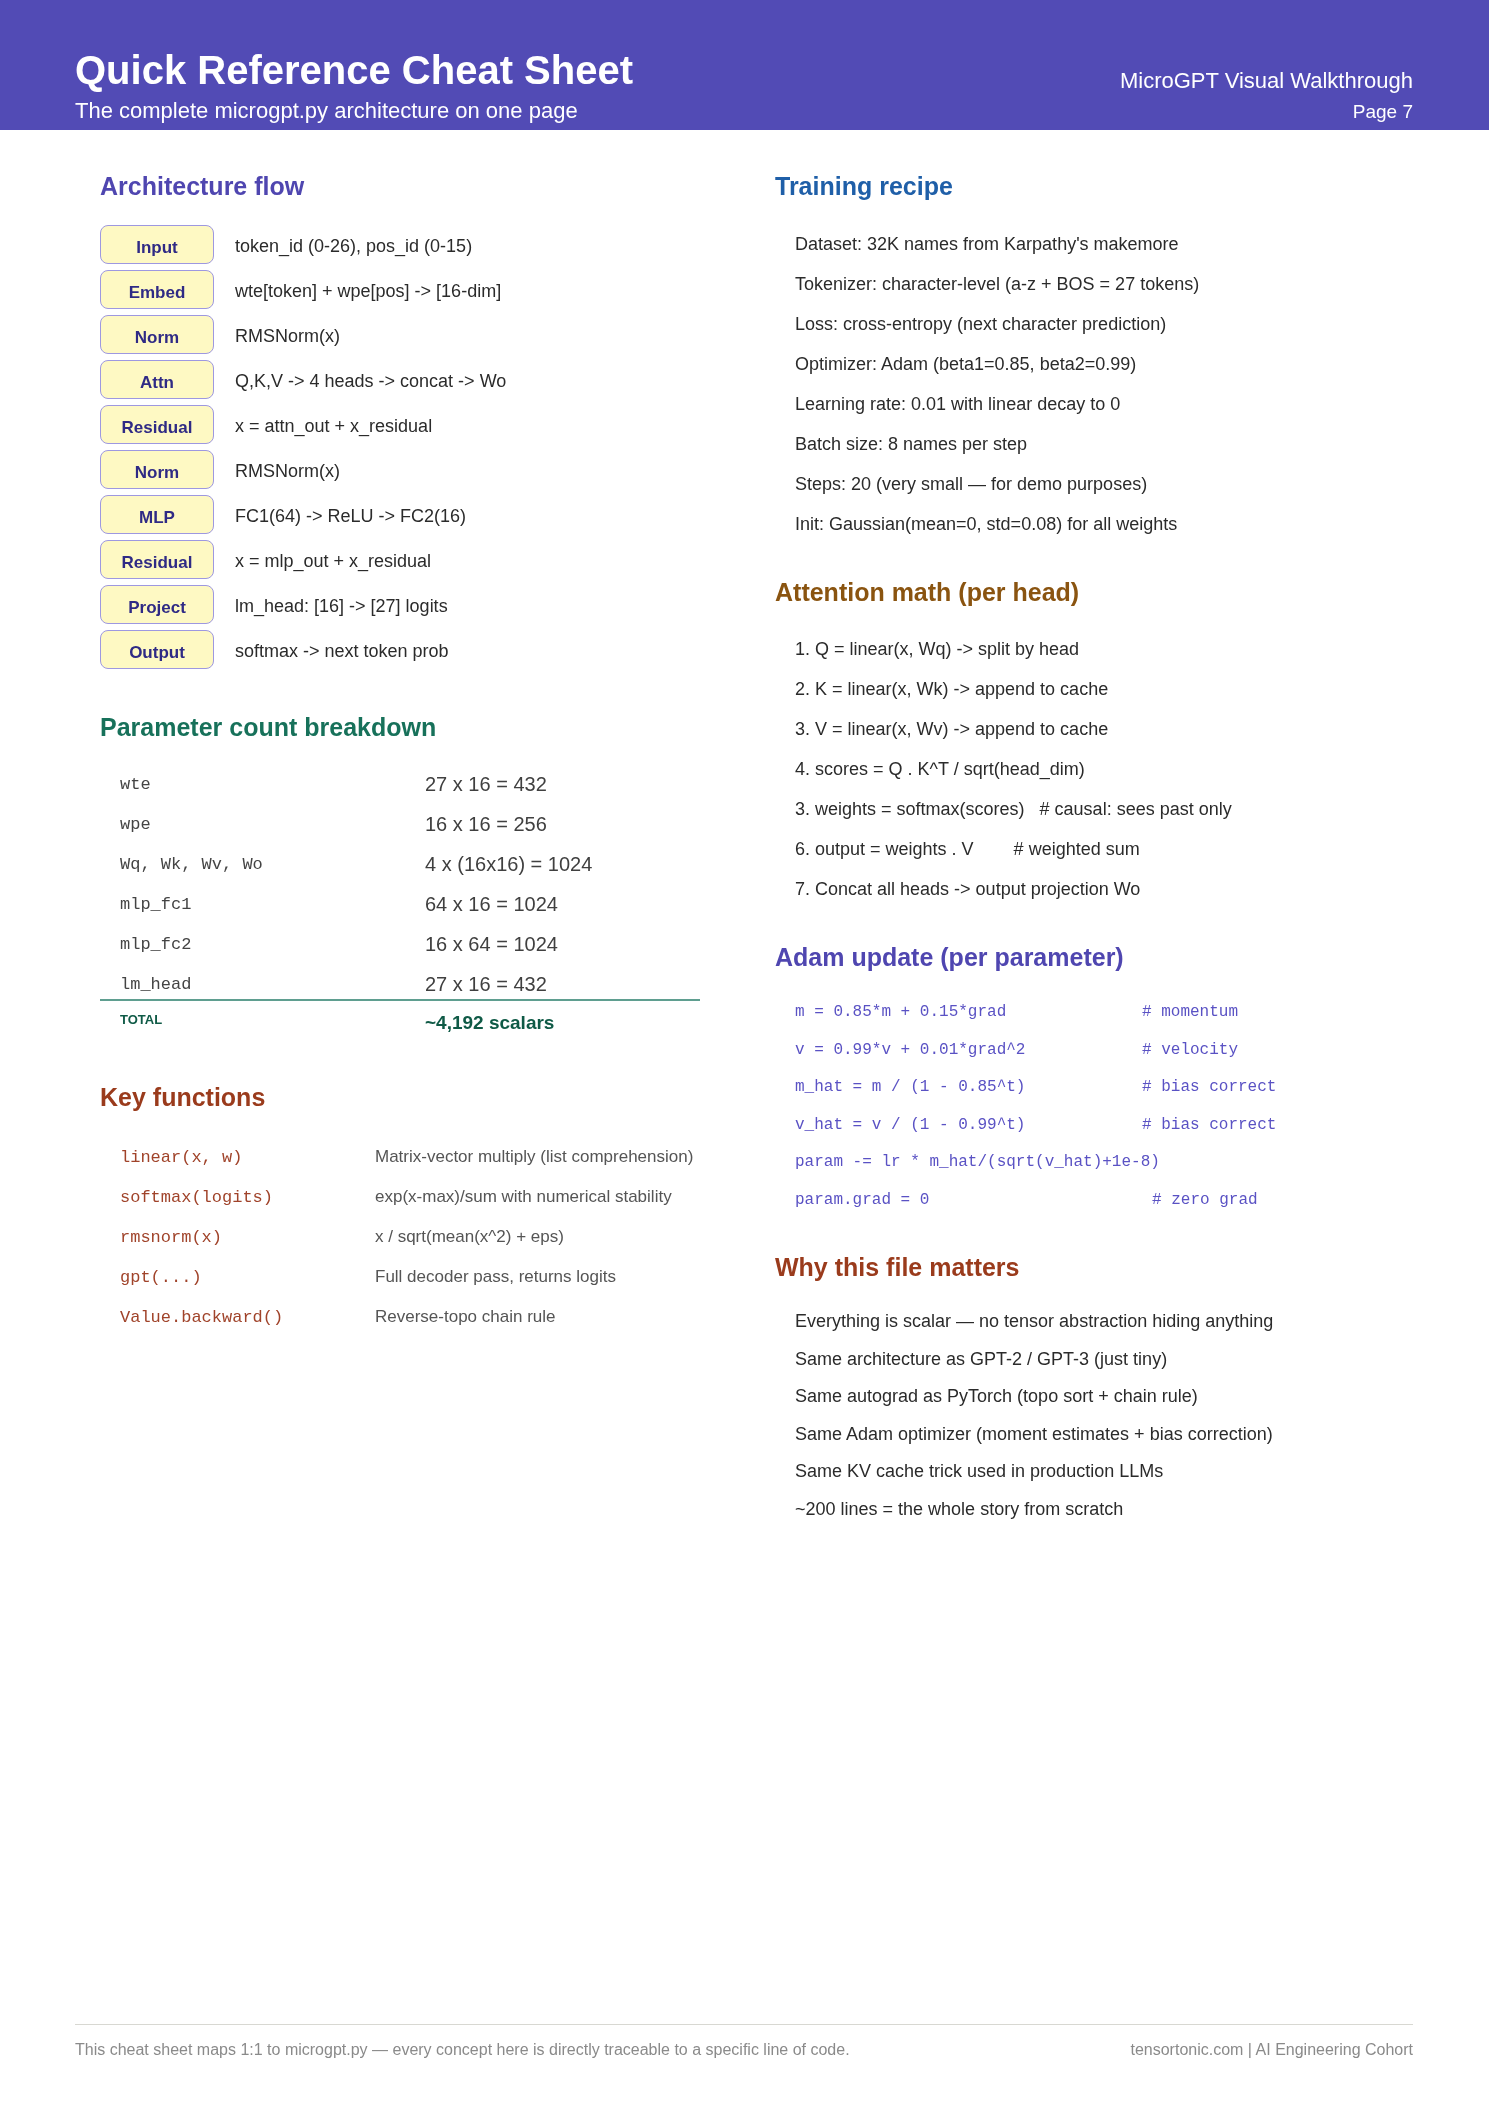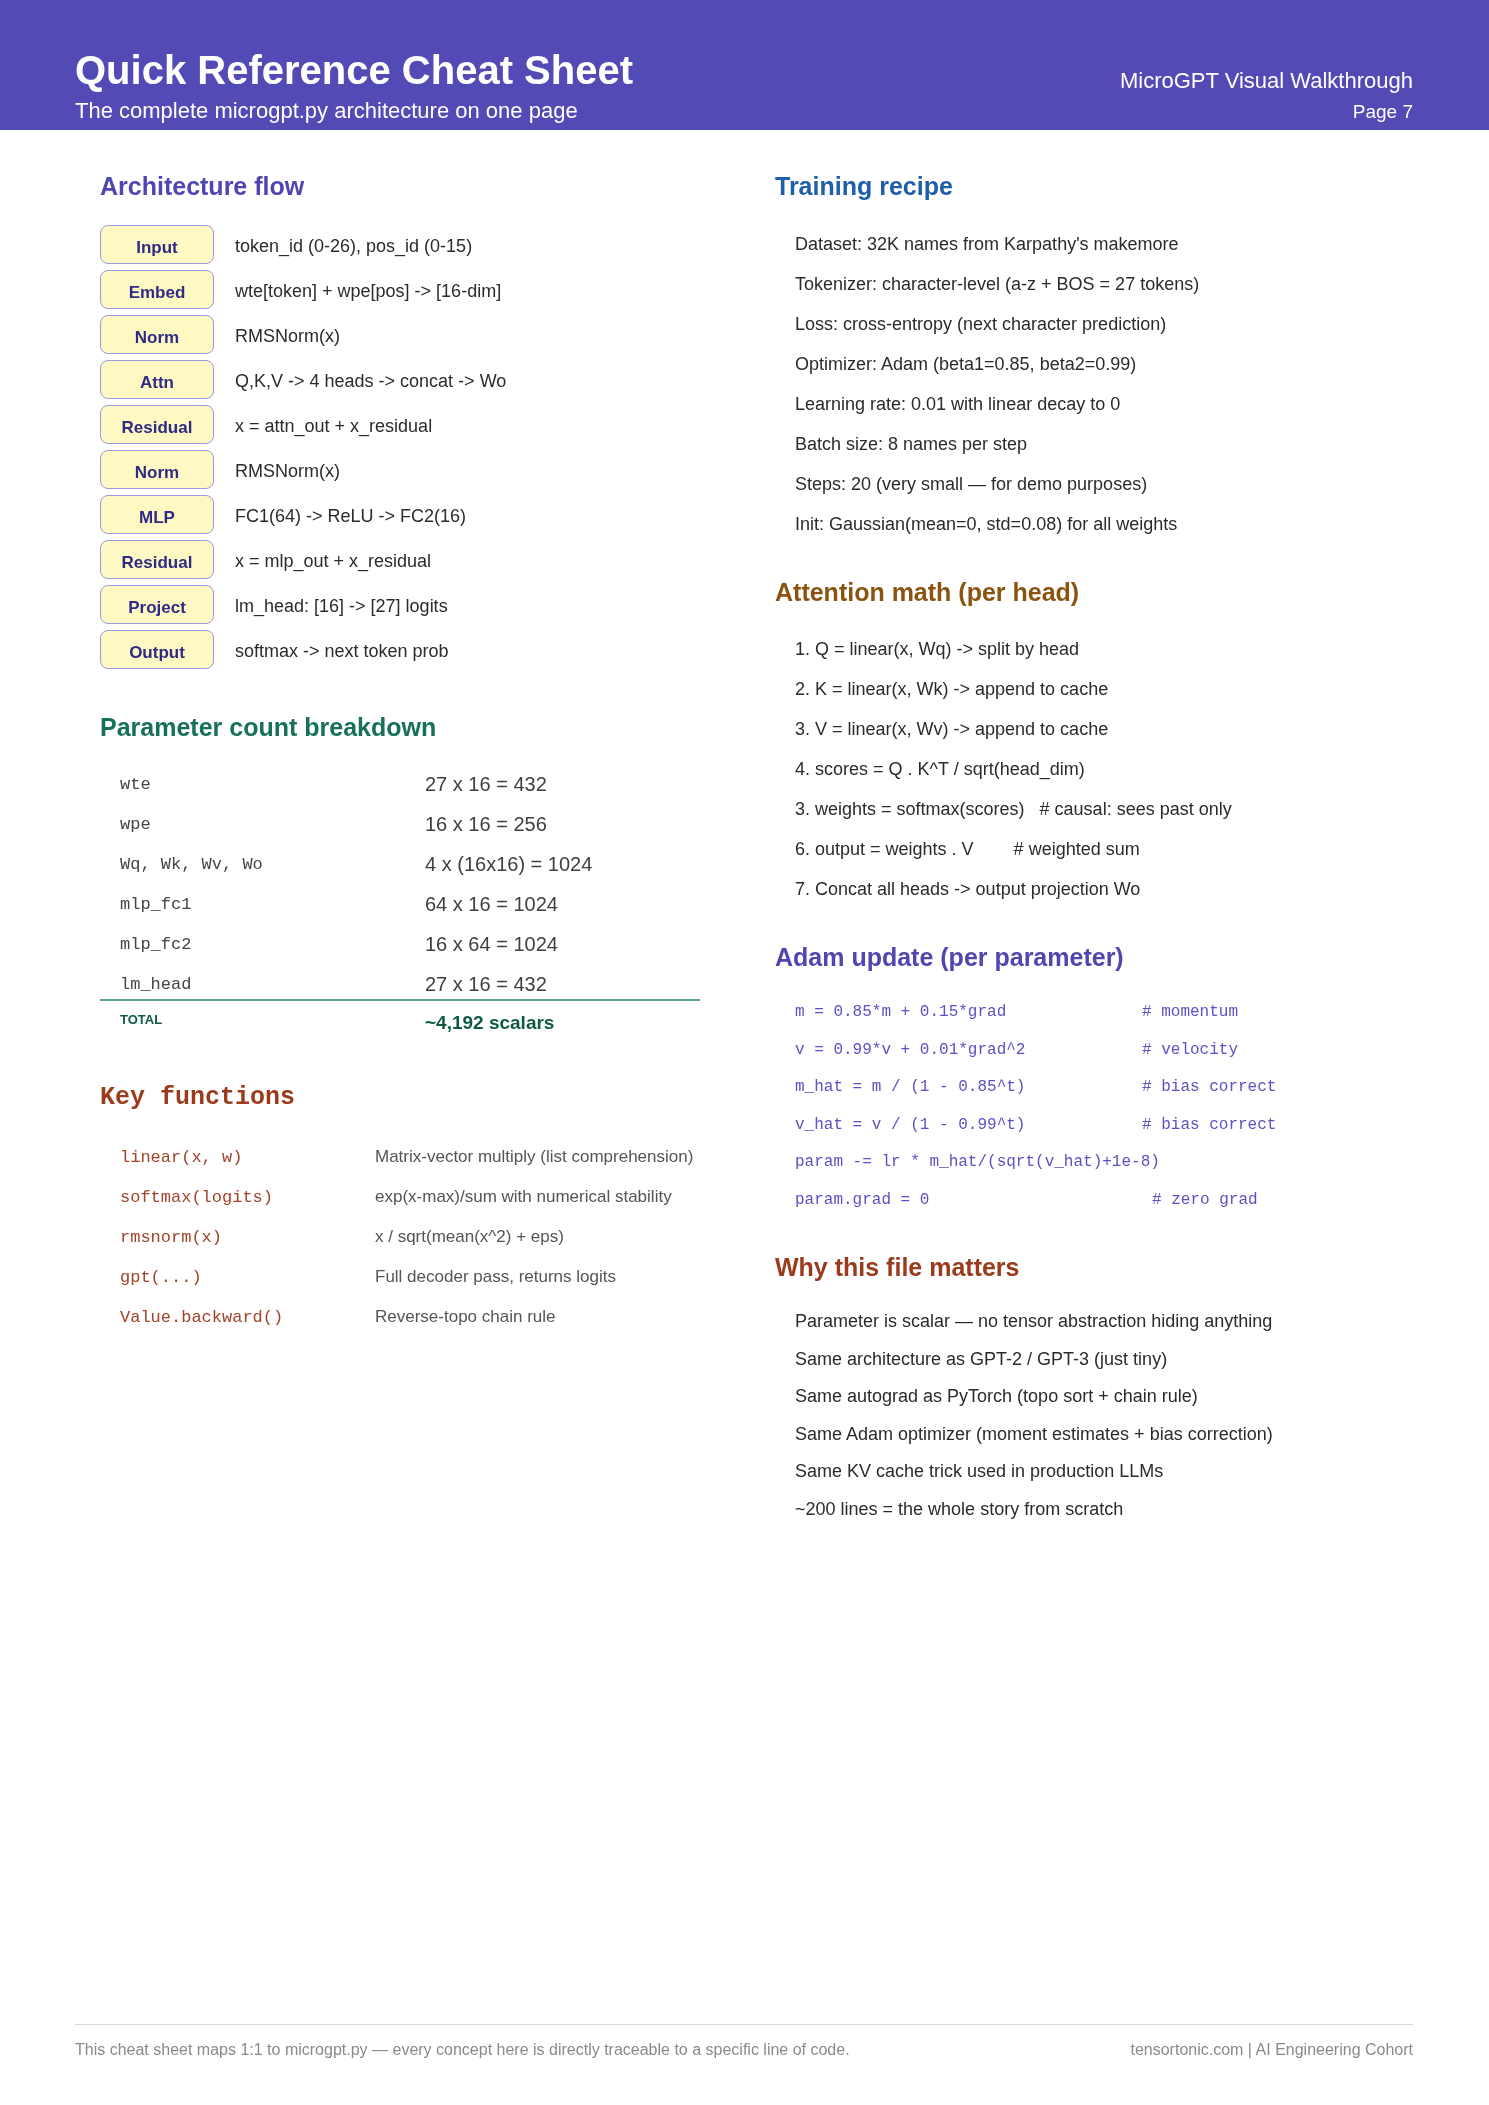--- a/index.html
+++ b/index.html
@@ -28,21 +28,21 @@
   .h-page {
     position:absolute; right:76px; top:102px;
     font-size:19px; color:#ffffff; line-height:1; text-align:right;
   }
 
   .sec-title {
     position:absolute; font-size:25px; font-weight:bold; line-height:1;
   }
   .c-arch { color:#4f46b0; }
   .c-param { color:#17715a; }
-  .c-keyfn { color:#9a3b1c;font-family:Liberation Mono, monospace; }
+  .c-keyfn { color:#9a3b1c; }
   .c-train { color:#1f5fa8; }
   .c-attn { color:#8a5410; }
   .c-adam { color:#4f46b0; }
   .c-why { color:#9a3b1c; }
 
   
   .flow { position:absolute; left:100px; top:225px; }
   .flow-row { position:relative; height:45px; }
   .flow-box {
     position:absolute; left:0; top:0; width:114px; height:39px;
@@ -280,21 +280,21 @@
       <span class="code-cmt" style="left:347px;"></span>
     </div>
   <div class="code-row">
       <span class="code-expr">param.grad = 0</span>
       <span class="code-cmt" style="left:357px;"># zero grad</span>
     </div>
 </div>
 
 <div class="sec-title c-why" style="left:775px; top:1255px;">Why this file matters</div>
 <div class="rlist" style="top:1312px;">
-  <div class="ritem" style="height:37.6px;">Parameter is scalar — no tensor abstraction hiding anything</div>
+  <div class="ritem" style="height:37.6px;">Everything is scalar — no tensor abstraction hiding anything</div>
   <div class="ritem" style="height:37.6px;">Same architecture as GPT-2 / GPT-3 (just tiny)</div>
   <div class="ritem" style="height:37.6px;">Same autograd as PyTorch (topo sort + chain rule)</div>
   <div class="ritem" style="height:37.6px;">Same Adam optimizer (moment estimates + bias correction)</div>
   <div class="ritem" style="height:37.6px;">Same KV cache trick used in production LLMs</div>
   <div class="ritem" style="height:37.6px;">~200 lines = the whole story from scratch</div>
 </div>
 
 <div class="footer-rule"></div>
 <div class="footer-l">This cheat sheet maps 1:1 to microgpt.py — every concept here is directly traceable to a specific line of code.</div>
 <div class="footer-r">tensortonic.com | AI Engineering Cohort</div>

